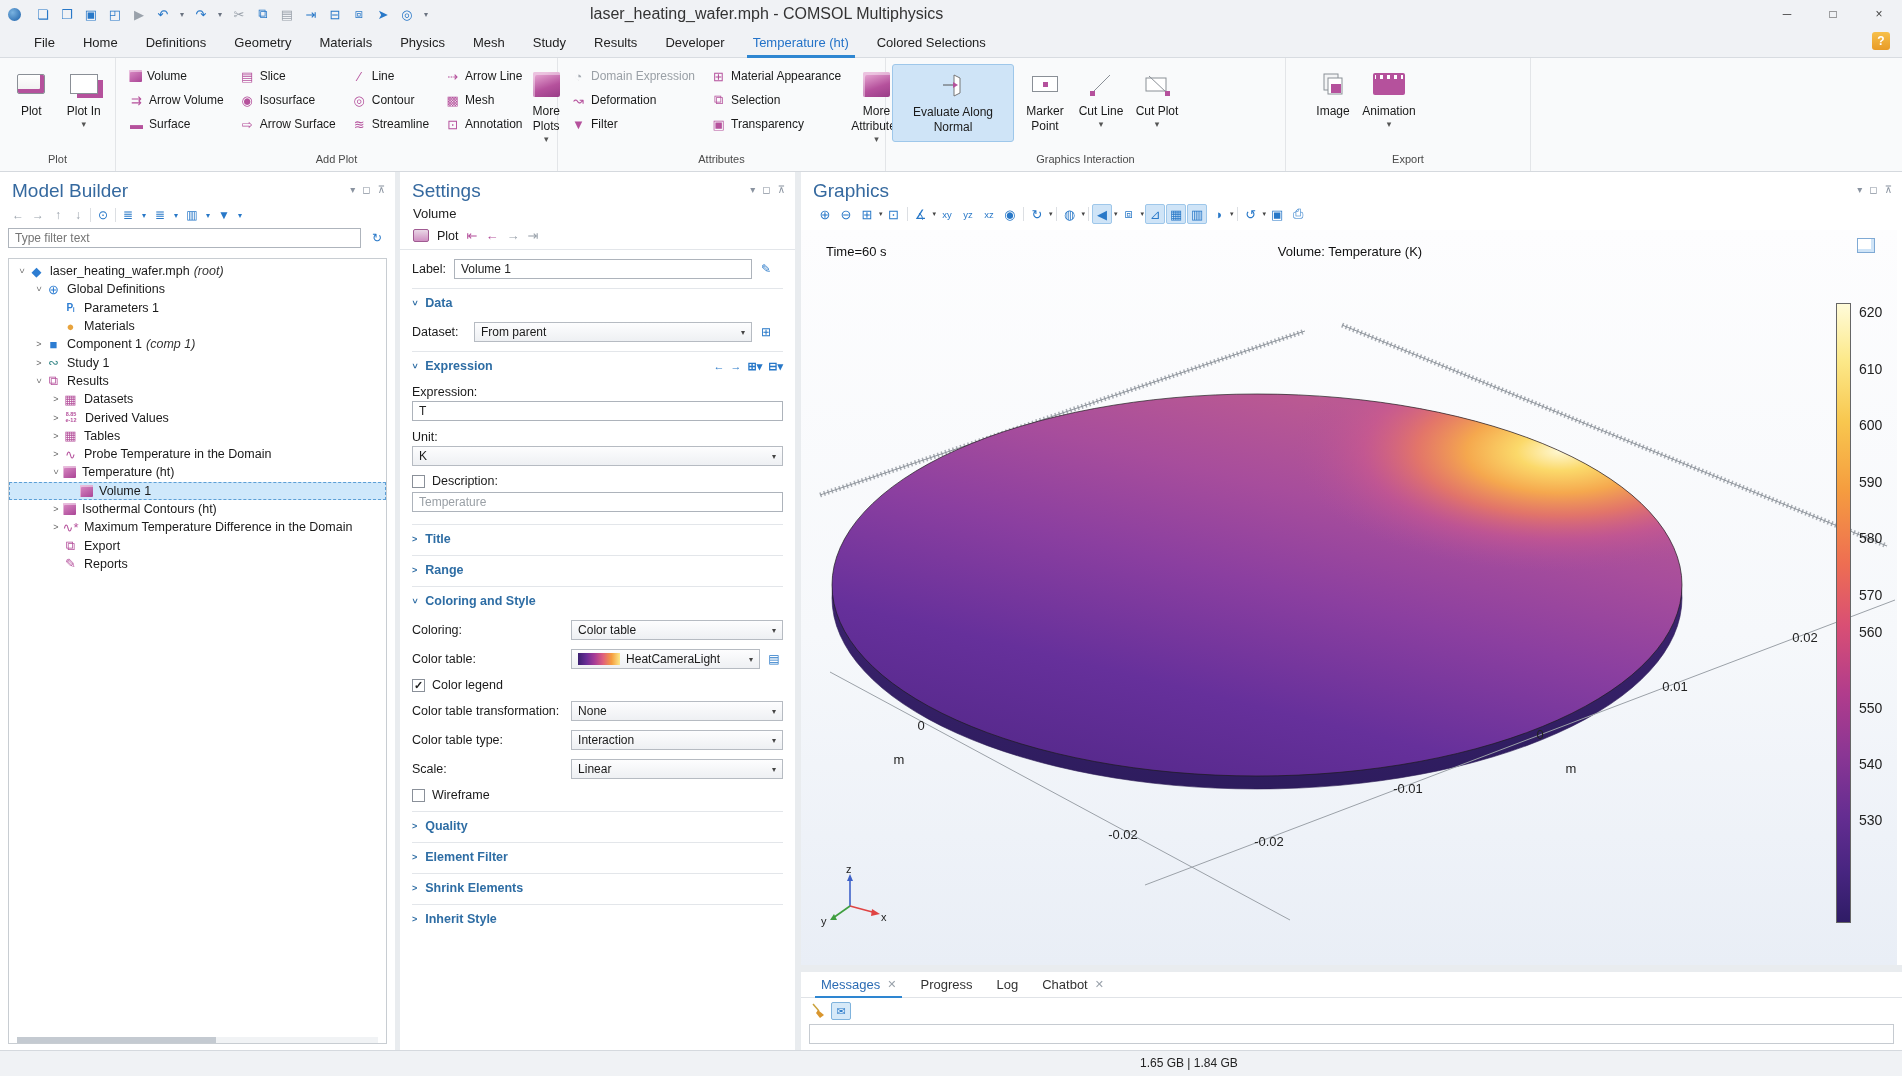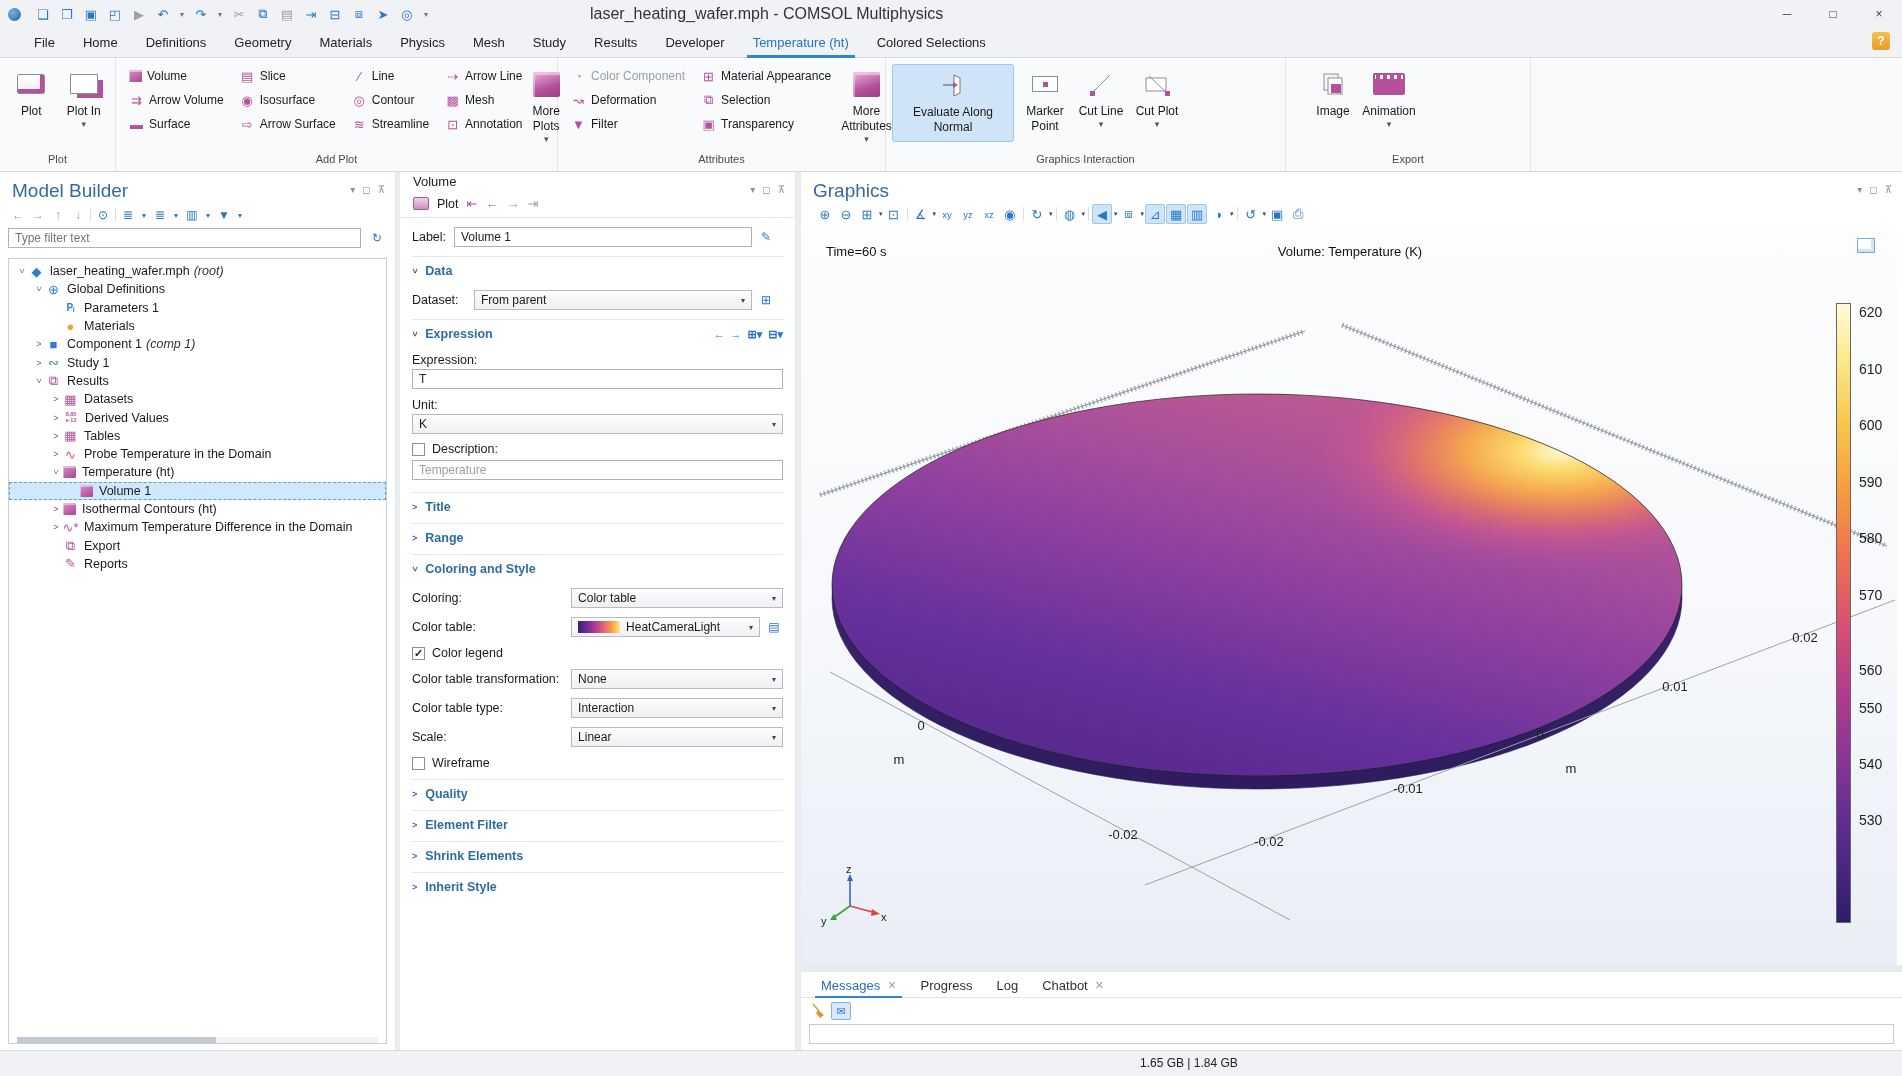--- a/index.html
+++ b/index.html
@@ -97,21 +97,21 @@
   .timelabel { position:absolute; left:25px; top:14px; font-size:13px; color:#111; }
   .plottitle { position:absolute; left:549px; top:14px; transform:translateX(-50%); font-size:13px; color:#111; }
   .miniplot { position:absolute; left:1056px; top:8px; width:18px; height:15px; border:1px solid #7fa9d4; background:#fff; box-shadow:inset -3px -3px 0 #cfe4f7; }
   .cbar { position:absolute; left:1035px; top:73px; width:15px; height:620px; border:1px solid #666;
     background:linear-gradient(180deg,#fffbd9 0%,#fce98a 9%,#f8c74f 19%,#f59d3f 30%,#ee6e52 42%,#d94f74 52%,#b13c8c 63%,#8a3694 73%,#642d91 83%,#472580 92%,#2f1c66 100%); }
   .cbtick { position:absolute; left:1058px; width:44px; font-size:14px; color:#222; }
 
   
   .bsplit { position:absolute; left:795px; top:965px; width:1107px; height:7px; background:#e9ecef; }
   .bpanel { position:absolute; left:801px; top:972px; width:1101px; height:78px; background:#fff; }
-  .btabs { display:flex; height:26px; padding-left:8px; border-bottom:1px solid #e0e3e7; }
+  .btabs { display:flex; align-items:center; height:26px; padding-left:8px; border-bottom:1px solid #e0e3e7; }
   .btab { display:flex; align-items:center; gap:7px; padding:0 12px; height:26px; font-size:13px; color:#333; position:relative; }
   .btab.active { color:#2c6cb4; }
   .btab.active::after { content:""; position:absolute; left:6px; right:6px; bottom:0; height:2px; background:#2e86d1; }
   .btab .x { color:#9aa2ab; font-size:11px; }
   .btoolbar { display:flex; align-items:center; gap:6px; padding:4px 0 2px 10px; }
   .envbtn { width:20px; height:18px; background:#d6e9f8; border:1px solid #7fb3dd; display:flex; align-items:center; justify-content:center; color:#2878c8; font-size:11px; border-radius:2px; }
   .binput { margin:2px 8px 0 8px; height:20px; border:1px solid #c6cbd1; background:#fff; }
 
   
   .statusbar { position:absolute; left:0; top:1050px; width:1902px; height:26px; background:#f0f2f5; border-top:1px solid #d5d9de; }
@@ -252,21 +252,21 @@
       </div>
     </div>
     <div class="rglabel">Add Plot</div>
   </div>
 
   <div class="rgroup" style="width:328px">
     <div class="rgbody">
       <div class="rcol">
         <div class="rsb dis">
               <span class="ig gray" data-g="◔"></span>
-              <span>Color Component</span>
+              <span>Domain Expression</span>
             </div>
         <div class="rsb">
               <span class="ig" data-g="↝"></span>
               <span>Deformation</span>
             </div>
         <div class="rsb">
               <span class="ig" data-g="▼"></span>
               <span>Filter</span>
             </div>
       </div>
@@ -485,20 +485,21 @@
           <span class="ig" data-g="✎"></span>
           <span>Reports</span>
         </div>
     <div class="hscroll">
           <div class="thumb"></div>
         </div>
   </div>
 </div>
 
 <div class="panel" style="left:400px;width:395px;height:878px">
+  <div class="ptitle">Settings</div>
   <div class="ph-btns">
     <span>▾</span>
         <span>◻</span>
         <span>⊼</span>
   </div>
   <div class="subtitle">Volume</div>
   <div class="s-plotrow">
     <span class="pico"></span>
     <span>Plot</span>
     <span class="arr">⇤</span>
@@ -733,21 +734,21 @@
       </g>
     </svg>
 
     <div class="cbar"></div>
     <span class="cbtick" style="top:74px">620</span>
     <span class="cbtick" style="top:131px">610</span>
     <span class="cbtick" style="top:187px">600</span>
     <span class="cbtick" style="top:244px">590</span>
     <span class="cbtick" style="top:300px">580</span>
     <span class="cbtick" style="top:357px">570</span>
-    <span class="cbtick" style="top:432px">560</span>
+    <span class="cbtick" style="top:394px">560</span>
     <span class="cbtick" style="top:470px">550</span>
     <span class="cbtick" style="top:526px">540</span>
     <span class="cbtick" style="top:582px">530</span>
   </div>
 </div>
 
 <div class="bsplit"></div>
 <div class="bpanel">
   <div class="btabs">
     <span class="btab active">

